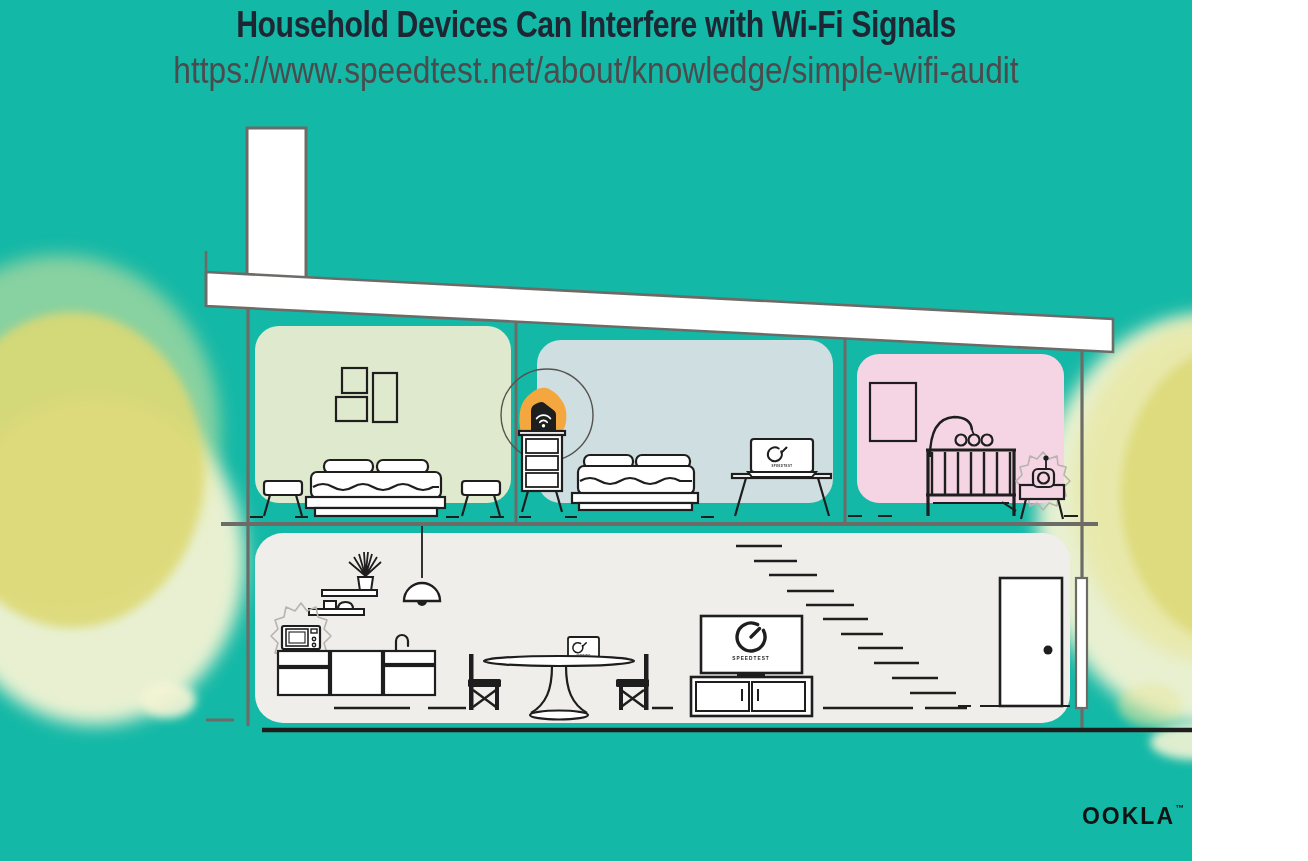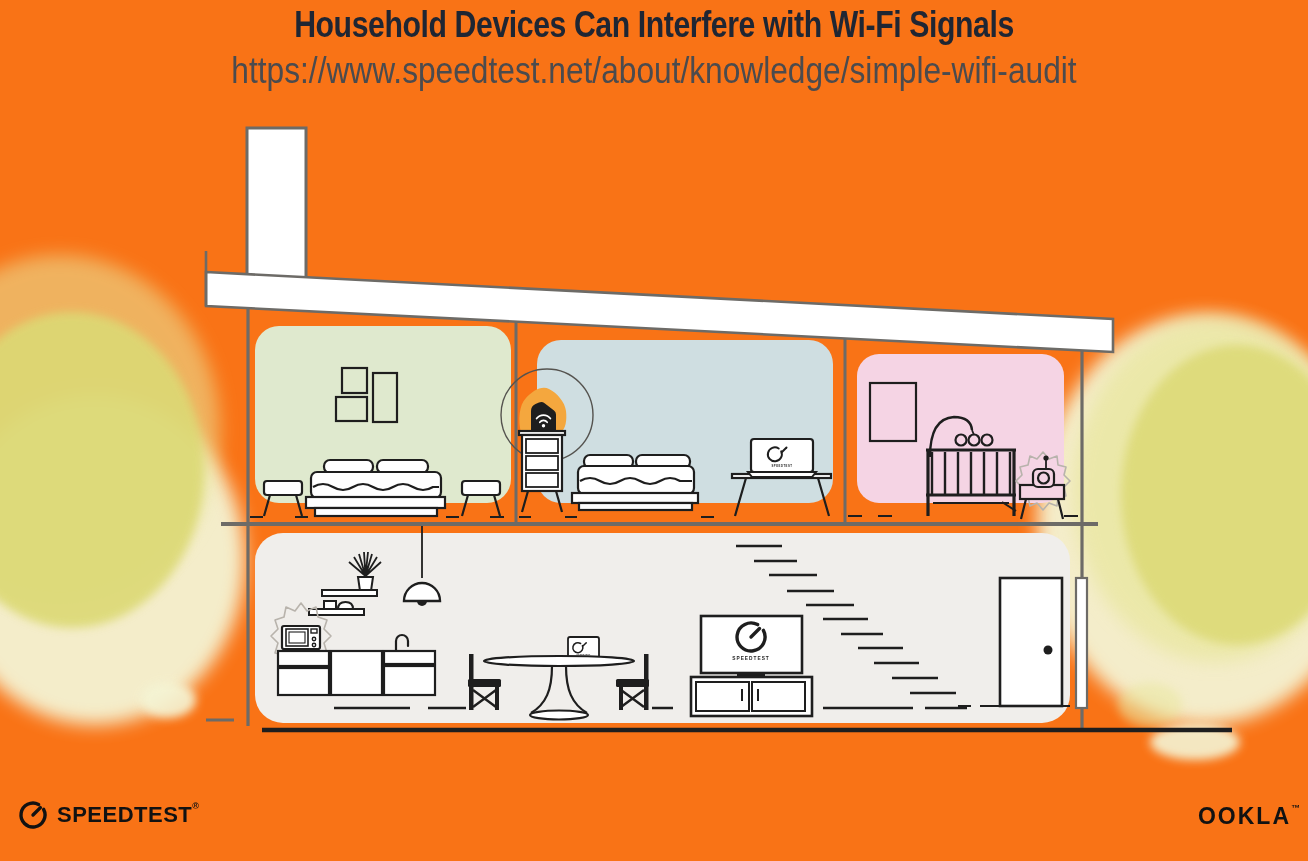--- a/index.html
+++ b/index.html
@@ -2,21 +2,21 @@
 <html style="--title_ink: #1F2633; --url_ink: #4B4B4E; --structure_gray: #6D6B67; --ink: #1E1E1E; --room_green: #DFE9CE; --room_blue: #CFDEE1; --room_pink: #F5D4E4; --floor_gray: #F0EEEB; --foliage_core: #DCD975; --foliage_mid: #E8E69C; --foliage_wash: #F4F4D4; --accent_orange: #F4A73E; --burst_gray: #B8B3AC; --logo_ink: #121212;"><head>
 <meta charset="utf-8">
 <style>
   :root{
     --title_ink:#1F2633; --url_ink:#4B4B4E; --structure_gray:#6D6B67; --ink:#1E1E1E;
     --room_green:#DFE9CE; --room_blue:#CFDEE1; --room_pink:#F5D4E4; --floor_gray:#F0EEEB;
     --foliage_core:#DCD975; --foliage_mid:#E8E69C; --foliage_wash:#F4F4D4;
     --accent_orange:#F4A73E; --burst_gray:#B8B3AC; --logo_ink:#121212;
   }
   html,body{margin:0;padding:0;}
-  .page{position:relative;width:1308px;height:861px;background:#f97316;overflow:hidden;
+  .page{position:relative;width:1192px;height:861px;background:#14b8a6;overflow:hidden;
         font-family:"Liberation Sans",sans-serif;}
   .title{position:absolute;top:4px;left:0;width:100%;text-align:center;
          font-size:36px;font-weight:700;color:var(--title_ink);
          transform:scaleX(.84);letter-spacing:-.5px;white-space:nowrap;}
   .url{position:absolute;top:50px;left:0;width:100%;text-align:center;
        font-size:36px;font-weight:400;color:var(--url_ink);
        transform:scaleX(.88);white-space:nowrap;}
   .scene{position:absolute;left:0;top:0;width:1308px;height:861px;}
   .brand-left{position:absolute;left:18px;top:799px;display:flex;align-items:center;gap:7px;}
   .brand-left .word{font-size:22px;font-weight:700;letter-spacing:.5px;color:var(--logo_ink);white-space:nowrap;}
@@ -251,25 +251,18 @@
         <path d="M958 706 H971 M980 706 H1070" stroke-width="2.2"></path>
       </g>
       <path d="M334 708 H410 M428 708 H466 M652 708 H673 M823 708 H913 M925 708 H967" stroke-width="2.4"></path>
     </g>
 
     <rect x="1076" y="578" width="11" height="130" fill="#ffffff" stroke="var(--structure_gray)" stroke-width="2.2"></rect>
 
     <path d="M262 730 H1232" stroke="var(--ink)" stroke-width="4.6" fill="none"></path>
   </svg>
 
-  <div class="brand-left">
-    <svg width="32" height="32" viewBox="0 0 32 32">
-      <path d="M20.6 5.4 A12 12 0 1 0 25.6 10.4" fill="none" stroke="var(--logo_ink)" stroke-width="3.4" stroke-linecap="round"></path>
-      <path d="M15 16 L22.4 8.6" stroke="var(--logo_ink)" stroke-width="3.4" stroke-linecap="round"></path>
-    </svg>
-    <span class="word"><span>SPEEDTEST</span><span class="regmark">®</span></span>
-  </div>
 
   <div class="brand-right">
     <span>OOKLA</span><span class="tmmark">™</span>
   </div>
 
 </div>
 
 </body></html>

